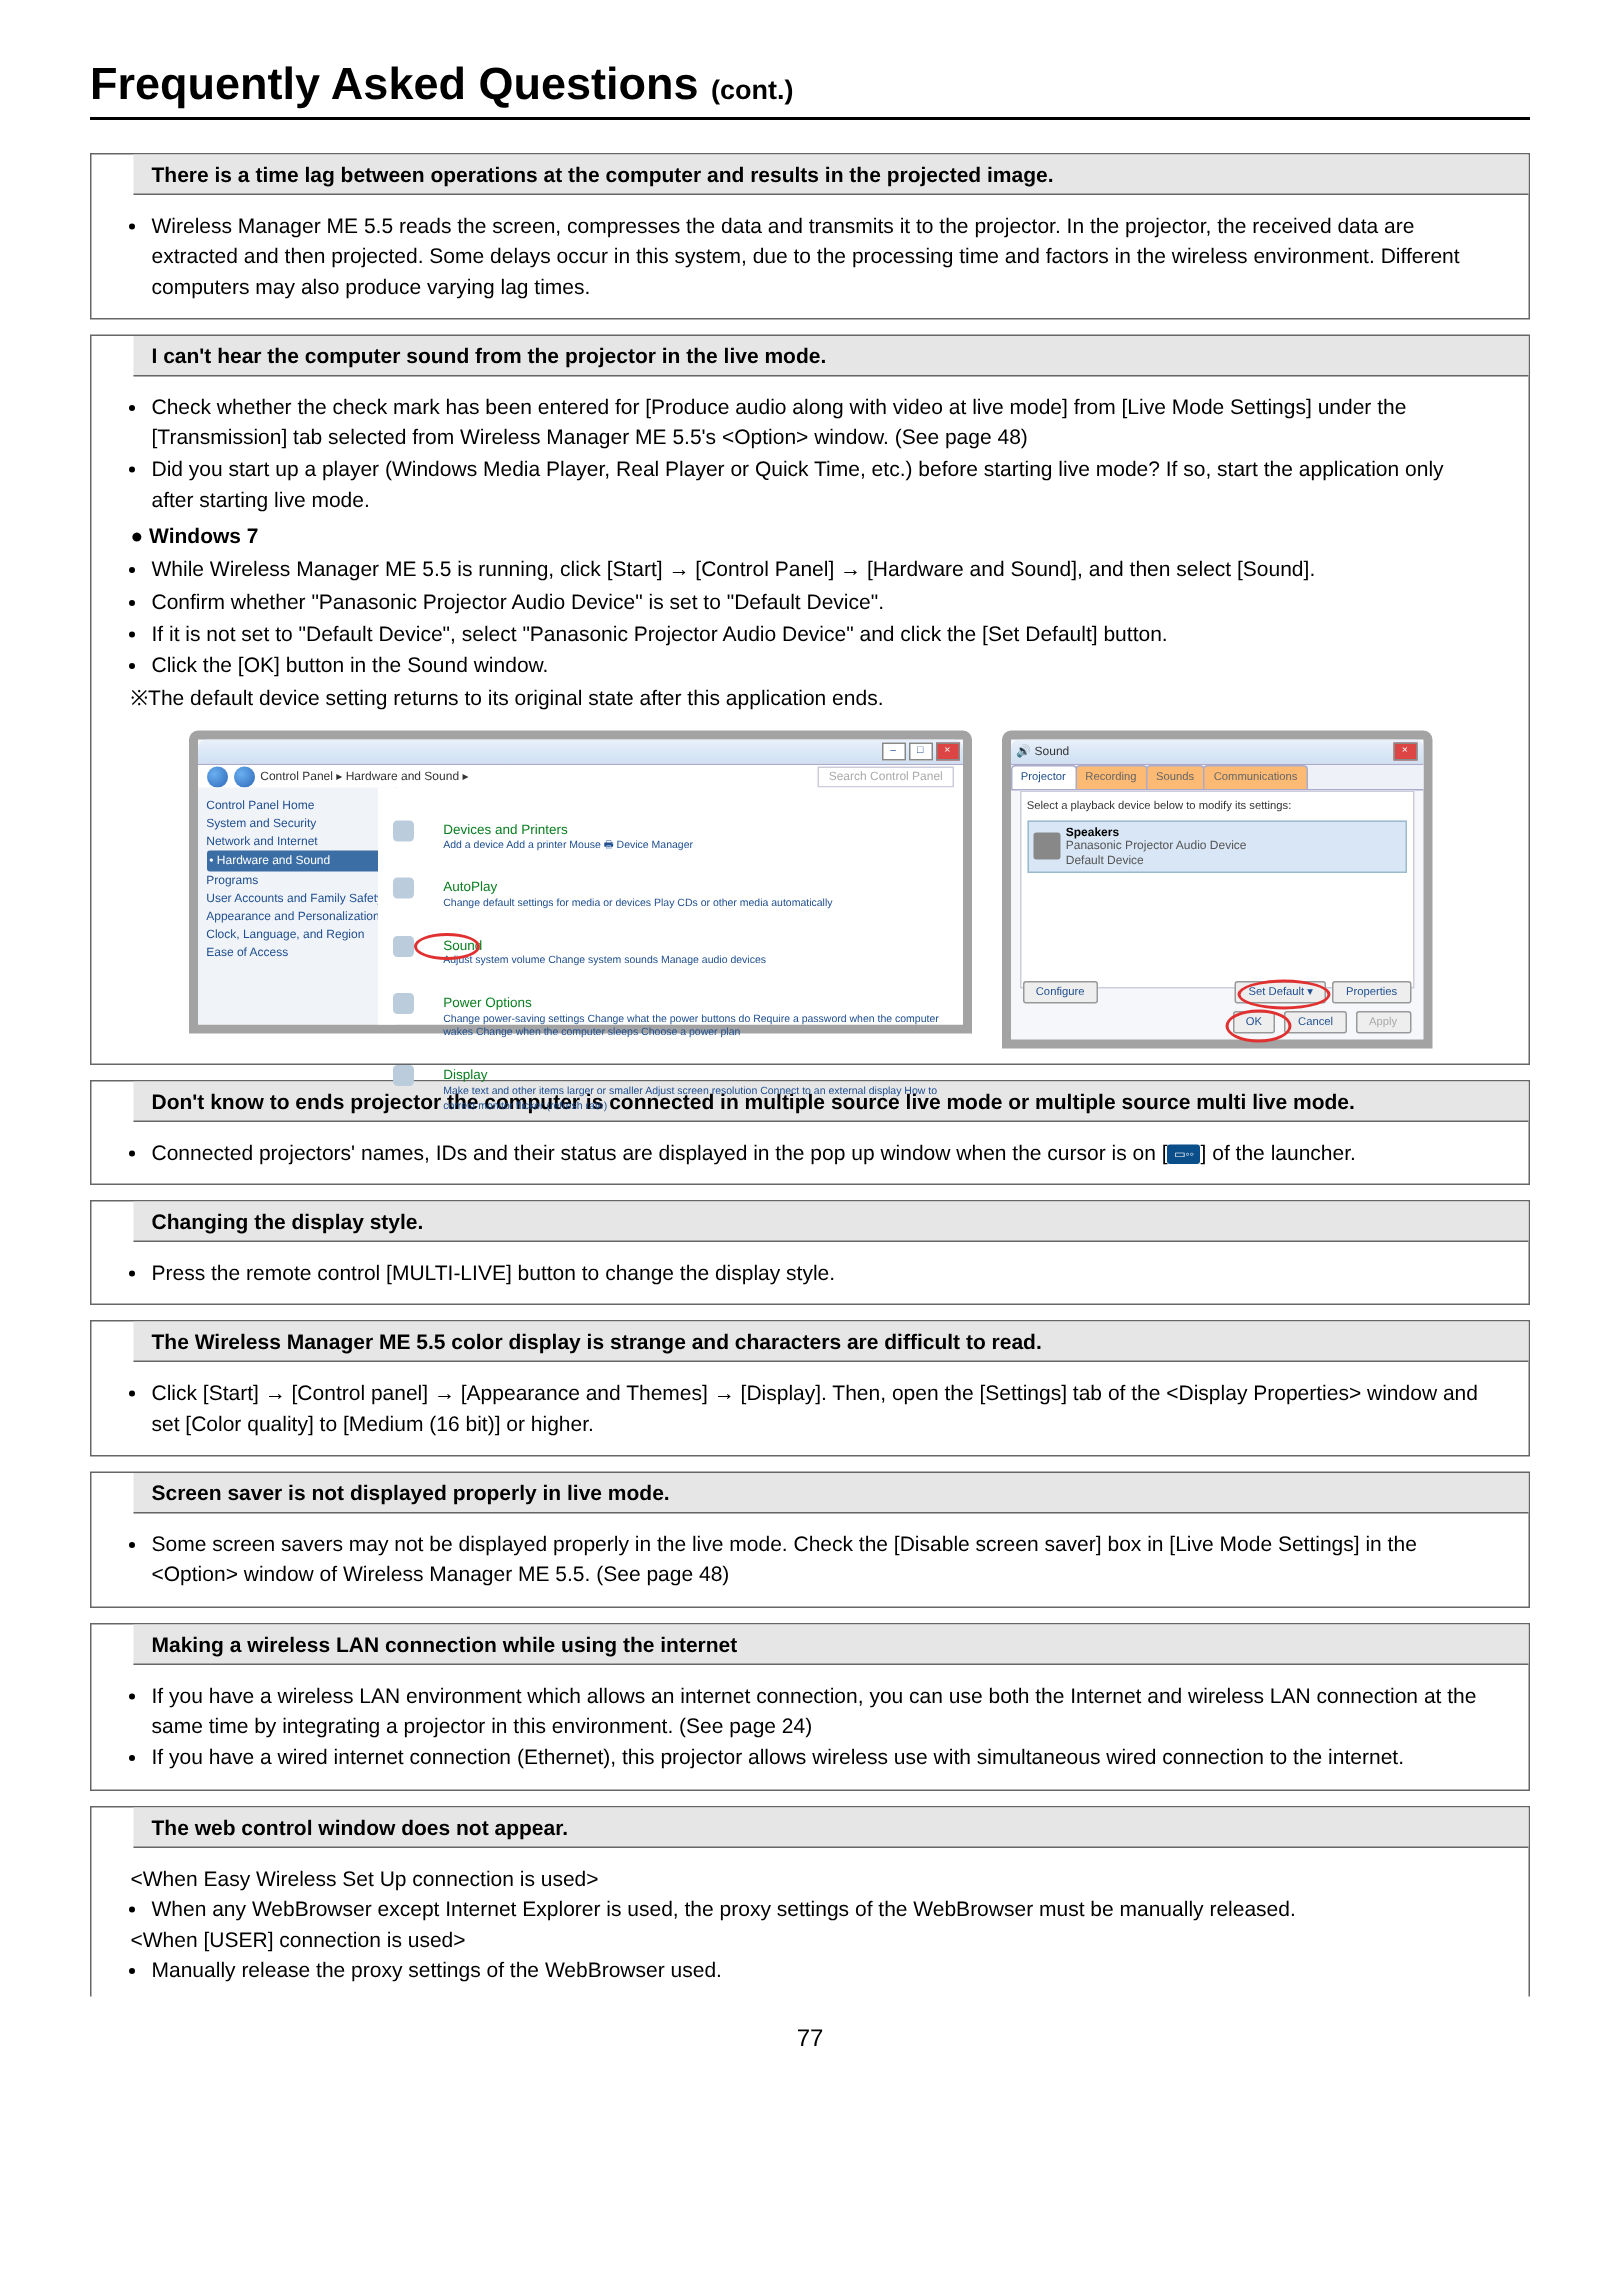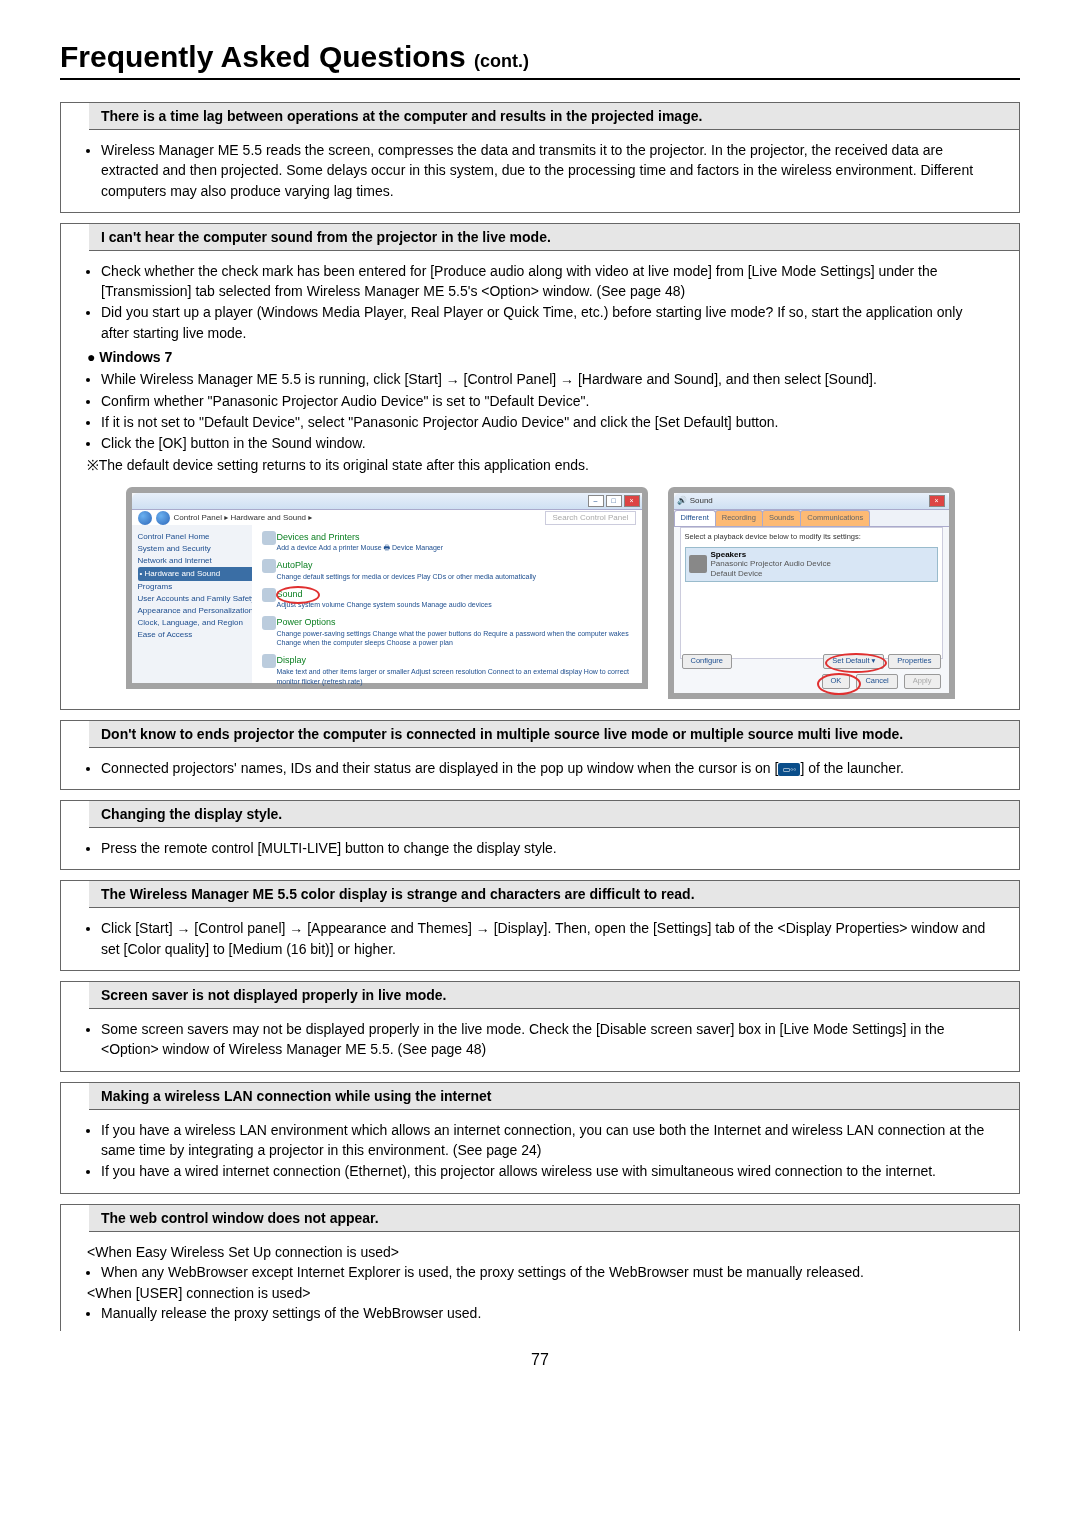--- a/index.html
+++ b/index.html
@@ -119,21 +119,21 @@
     line-height:1.5;
   }
   .cp-sidebar .hw { color:#fff; background:#3a6ea5; padding:1px 2px; border-radius:2px; }
   .cp-main {
     position:absolute;
     left:120px; top:32px; right:0; bottom:0;
     padding:6px 10px;
     background:#fff;
     line-height:1.4;
   }
-  .cp-item { margin-bottom:6px; display:flex; gap:1px;}
+  .cp-item { margin-bottom:6px; display:flex; gap:20px;margin-top:16px;}
   .cp-icon { width:14px; height:14px; background:#bcd; border-radius:3px; flex-shrink:0;}
   .cp-item .hdr { color:#0a7f20; font-size:9px; }
   .cp-item .links { color:#205090; font-size:7px; }
   .ellipse {
     position:absolute;
     border:2px solid #e03030;
     border-radius:50%;
   }
   .sound-header {
     height:16px;
@@ -284,21 +284,21 @@
               </div>
           </div>
         </div>
 
         <div class="sound-window">
           <div class="sound-header">
             <span>🔊 <span>Sound</span></span>
             <div class="win-btn close">×</div>
           </div>
           <div class="sound-tabs">
-            <div class="sound-tab">Different</div>
+            <div class="sound-tab">Projector</div>
             <div class="sound-tab inactive">Recording</div>
             <div class="sound-tab inactive">Sounds</div>
             <div class="sound-tab inactive">Communications</div>
           </div>
           <div class="sound-body">
             <div style="font-size:7.5px;color:#333;margin-bottom:4px;">Select a playback device below to modify its settings:</div>
             <div class="device-row">
               <div class="dev-icon"></div>
               <div class="dev-text">
                 <div class="n">Speakers</div>

